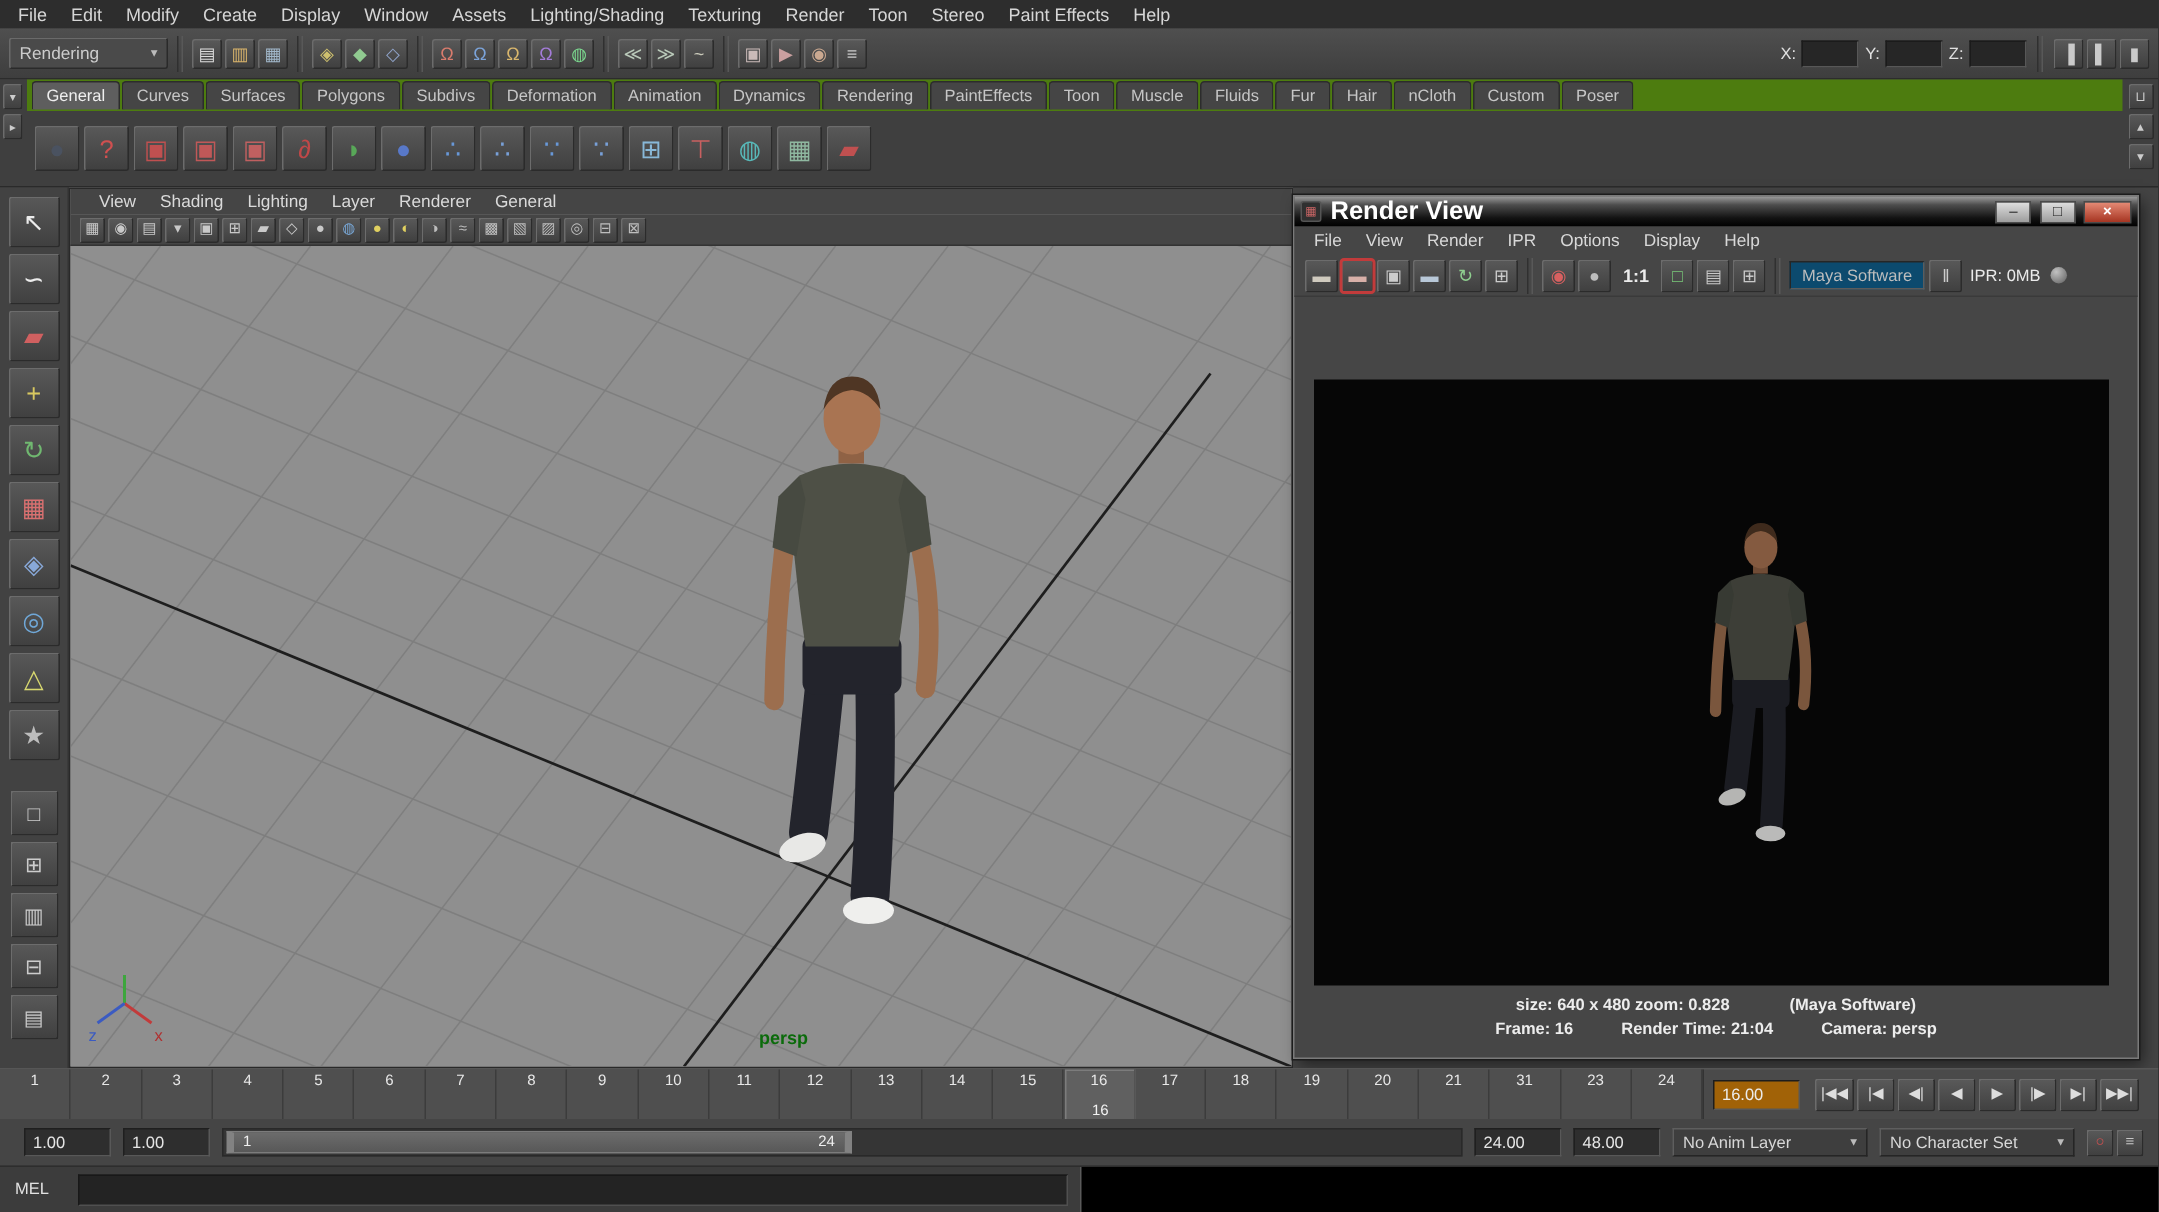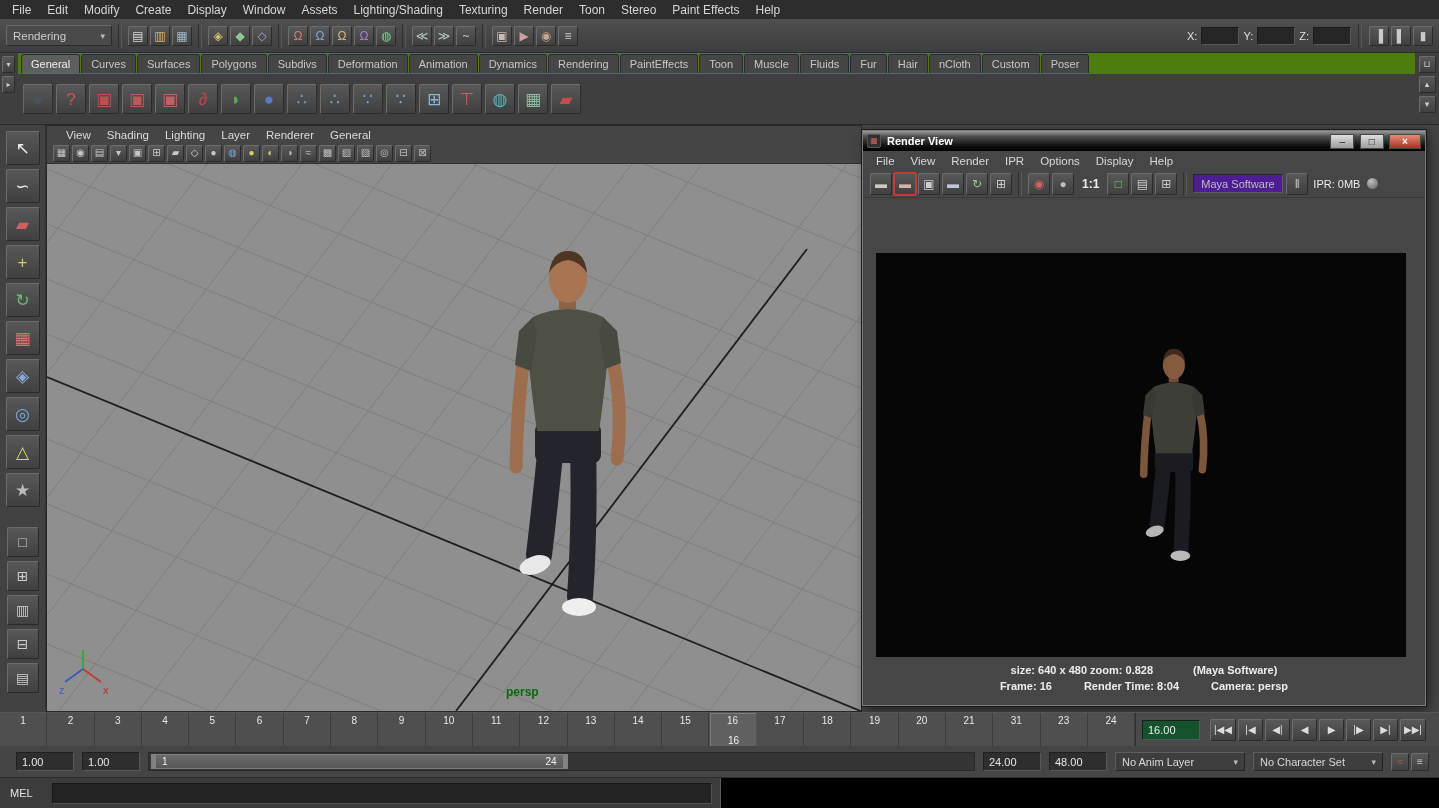--- a/index.html
+++ b/index.html
@@ -60,51 +60,51 @@
   .grid-svg { position:absolute; left:0; top:0; }
   .person-large { position:absolute; left:442px; top:81px; width:160px; height:400px; }
   .persp-label { position:absolute; left:459px; top:521px; color:#0b6b0b; font-weight:bold; font-size:12px; }
   .axis-gizmo { position:absolute; left:10px; top:483px; }
   
   #render-view { position:absolute; left:862px; top:130px; width:564px; height:576px; background:#464646;
     border:1px solid #7a7a7a; outline:1px solid #1c1c1c; box-shadow:3px 4px 10px rgba(0,0,0,.5); }
   .rv-titlebar { height:20px; background:linear-gradient(#9b9b9b,#4d4d4d 28%,#121212 72%,#000); display:flex;
     align-items:center; padding:0 4px; gap:6px; }
   .rv-title-icon { width:14px; height:14px; background:#303030; border:1px solid #555; font-size:8px; color:#c66; }
-  .rv-title { color:#fff; font-weight:bold; font-size:11px; flex:1; }
+  .rv-title { color:#fff; font-weight:bold; font-size:17px; flex:1; }
   .winbtn { width:24px; height:15px; background:linear-gradient(#dedede,#9d9d9d); border:1px solid #4a4a4a;
     font-size:10px; color:#1a1a1a; display:inline-flex; align-items:center; justify-content:center; margin-left:2px; }
   .winbtn.close { background:linear-gradient(#e58a75,#a63522); color:#fff; width:32px; font-weight:bold; }
   .rv-menus { height:19px; display:flex; gap:2px; padding:0 6px; align-items:center; background:#464646; }
   .rv-menu-item { padding:1px 7px; font-size:11.5px; color:#d8d8d8; }
   .rv-toolbar { height:28px; display:flex; align-items:center; gap:3px; padding:0 7px; background:#464646; border-bottom:1px solid #3a3a3a; }
   .rv-toolbar .icon { width:22px; height:22px; font-size:12px; }
   .rv-zoom { font-size:12px; color:#ececec; font-weight:bold; padding:0 5px; }
-  .rv-renderer-select { min-width:90px; height:19px; background:#4c1d95; border:1px solid; border-color:#262626 #5c5c5c #5c5c5c #262626;
+  .rv-renderer-select { min-width:90px; height:19px; background:#0c4a6e; border:1px solid; border-color:#262626 #5c5c5c #5c5c5c #262626;
     color:#bdbdbd; font-size:11px; display:flex; align-items:center; padding:0 7px; }
   .rv-pause { width:20px; height:20px; font-size:10px; }
   .rv-ipr-label { font-size:11px; color:#eaeaea; margin-left:2px; white-space:nowrap; }
   .rv-ipr-dot { width:11px; height:11px; border-radius:50%; background:radial-gradient(circle at 35% 30%, #c2c2c2, #5e5e5e); margin-left:4px; }
   .rv-canvas { position:absolute; left:13px; top:122px; width:530px; height:404px; background:#060606; overflow:hidden; }
   .person-small { position:absolute; left:252px; top:92px; width:93px; height:233px; filter:brightness(.78); }
   .rv-status { position:absolute; left:0; right:0; top:531px; text-align:center; color:#ededed; font-size:11px; font-weight:bold; }
   .rv-status > div { height:16px; line-height:16px; }
   .rv-status-line1 span { margin:0 20px; }
   .rv-status-line2 span { margin:0 16px; }
   
   #timeline { position:absolute; left:0; top:712px; width:1439px; height:34px; background:#4a4a4a;
     border-top:1px solid #565656; display:flex; align-items:center; }
   .frame-ruler { position:relative; width:1136px; height:34px; background:#4f4f4f; border-right:1px solid #333; }
   .current-frame-block { position:absolute; left:710px; top:0; width:47px; height:100%; background:#606060;
     border:1px solid #7c7c7c; }
   .cf-label { position:absolute; bottom:0; width:100%; text-align:center; font-size:10px; color:#f2f2f2; }
   .frames { position:absolute; left:0; top:0; right:0; bottom:0; display:flex; }
   .frame-slot { flex:1; font-size:10px; color:#e8e8e8; text-align:center; padding-top:2px;
     border-right:1px solid rgba(42,42,42,.5); }
-  .time-field { width:58px; height:20px; margin-left:6px; background:#14532d; border:1px solid;
+  .time-field { width:58px; height:20px; margin-left:6px; background:#a16207; border:1px solid;
     border-color:#1d1d1d #585858 #585858 #1d1d1d; color:#ececec; font-size:11px; display:flex; align-items:center; padding:0 5px; }
   .transport { display:flex; gap:2px; margin-left:10px; }
   .t-btn { min-width:25px; height:22px; padding:0 3px; display:inline-flex; align-items:center; justify-content:center;
     font-size:10px; color:#ddd; background:linear-gradient(#595959,#414141); border:1px solid;
     border-color:#6c6c6c #2b2b2b #2b2b2b #6c6c6c; border-radius:2px; white-space:nowrap; }
   
   #range-bar { position:absolute; left:0; top:746px; width:1439px; height:31px; background:#454545;
     display:flex; align-items:center; padding:0 10px 0 16px; gap:8px; }
   .rs-field { width:58px; height:19px; background:#2e2e2e; border:1px solid; border-color:#1f1f1f #585858 #585858 #1f1f1f;
     color:#e6e6e6; font-size:11px; display:flex; align-items:center; padding:0 5px; }
@@ -450,21 +450,21 @@
     <div class="rv-canvas">
       <svg class="person-small" viewBox="0 0 160 400">
         <use href="#person-sym"></use>
       </svg>
     </div>
     <div class="rv-status">
       <div class="rv-status-line1">
         <span>size: 640 x 480 zoom: 0.828</span><span>(Maya Software)</span>
       </div>
       <div class="rv-status-line2">
-        <span>Frame: 16</span><span>Render Time: 8:04</span><span>Camera: persp</span>
+        <span>Frame: 16</span><span>Render Time: 21:04</span><span>Camera: persp</span>
       </div>
     </div>
   </div>
 
   <div id="timeline">
     <div class="frame-ruler">
       <div class="current-frame-block">
         <span class="cf-label">16</span>
       </div>
       <div class="frames">

